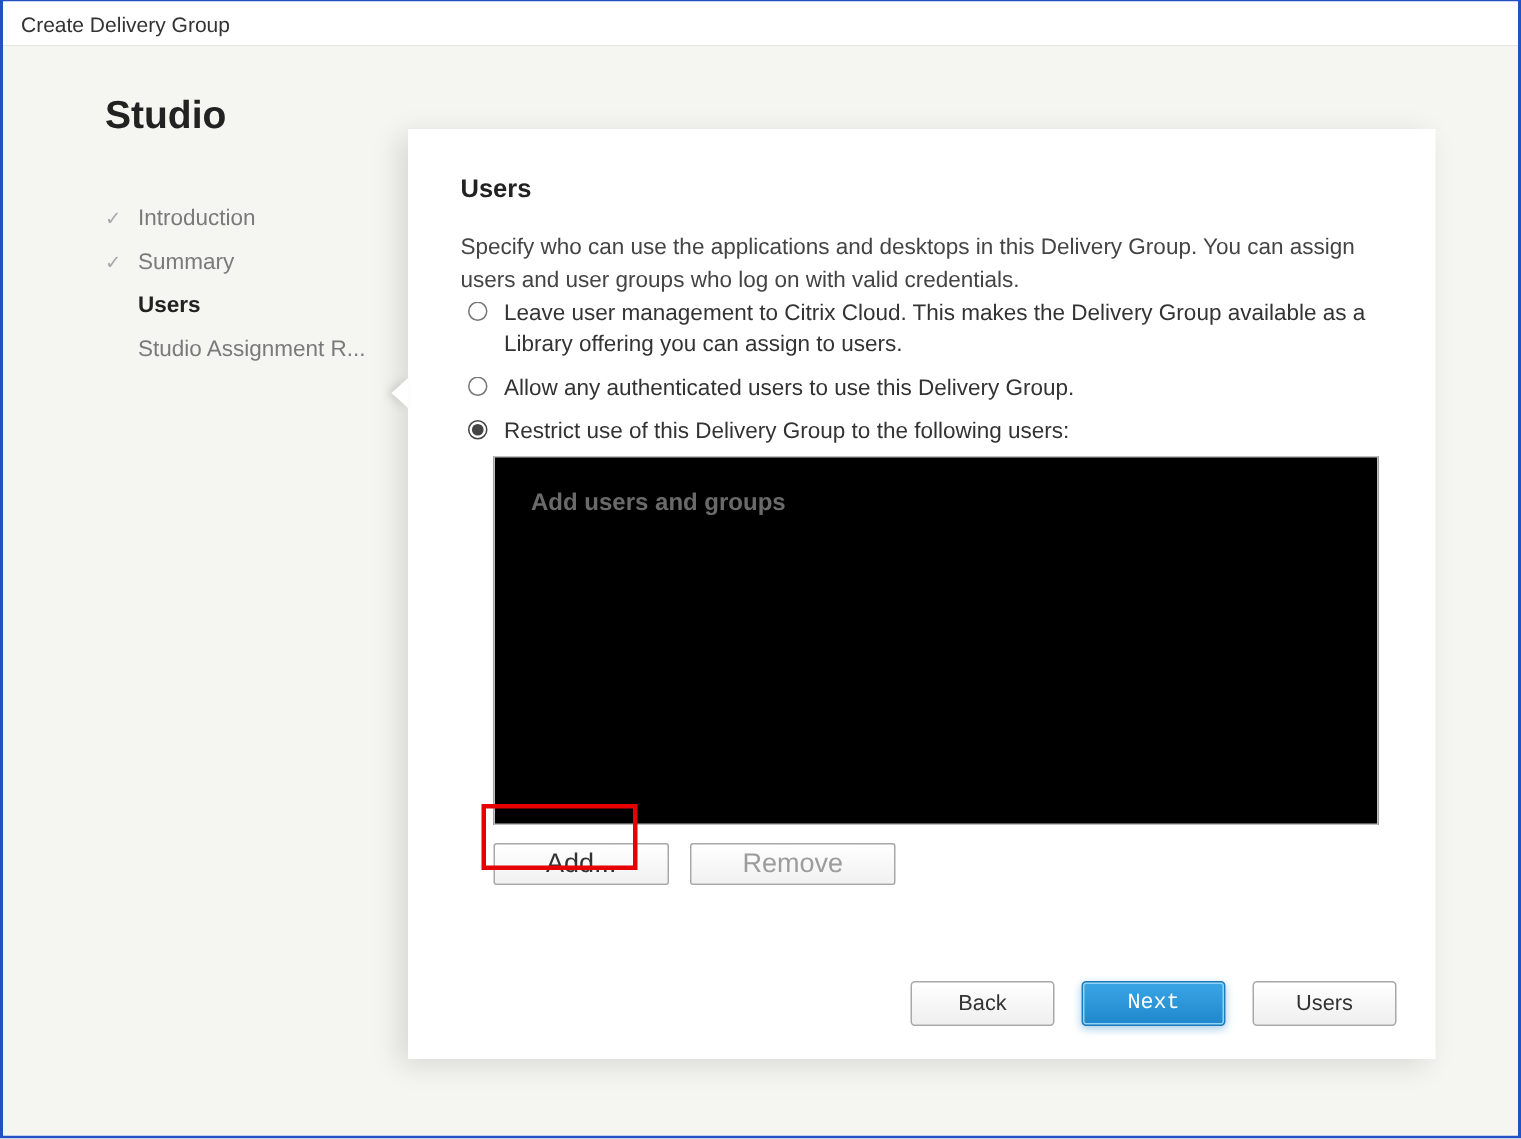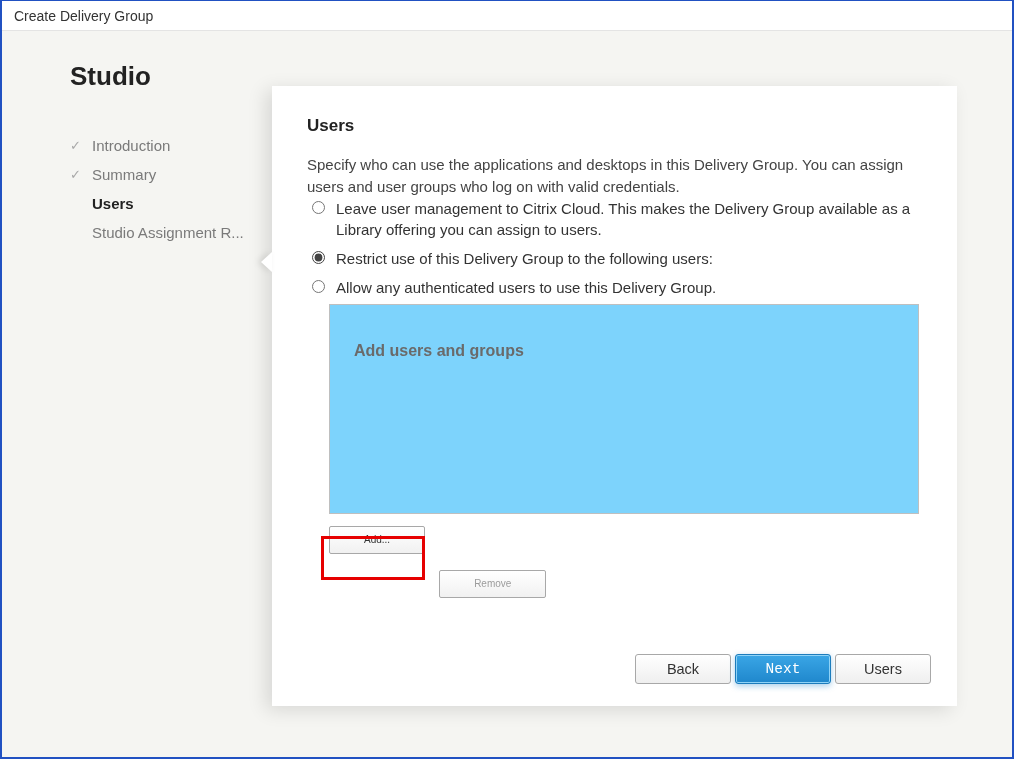--- a/index.html
+++ b/index.html
@@ -133,68 +133,67 @@
   }
   .radio-label {
     font-size: 15px;
     color: #333333;
     line-height: 1.4;
   }
 
   .users-box {
     margin: 6px 0 0 22px;
     border: 1px solid #bfbfbf;
-    background: #7dd3fc;
-    height: 210px;
+    background: #000000;
+    height: 246px;
     width: 590px;
-    padding: 37px 24px;
+    padding: 22px 24px;
     box-sizing: border-box;
   }
   .users-placeholder {
     font-weight: 700;
     font-size: 16px;
     color: #6a6a6a;
   }
 
   .box-buttons {
     margin: 12px 0 0 22px;
     display: flex;
     gap: 14px;
   }
   .btn {
     height: 28px;
     min-width: 88px;
     padding: 0 34px;
     border: 1px solid #a8a8a8;
     background: linear-gradient(#ffffff, #f1f1f1);
     border-radius: 2px;
-    font-size: 10px;
+    font-size: 18px;
     color: #333333;
     cursor: pointer;
     display: inline-flex;
     align-items: center;
     justify-content: center;
   }
   .btn:disabled {
     color: #9c9c9c;
     cursor: default;
-    margin-top: 44px;
   }
   .add-highlight {
     position: absolute;
     border: 3px solid #e60000;
     pointer-events: none;
   }
 
   .footer-buttons {
     position: absolute;
     bottom: 22px;
     right: 26px;
     display: flex;
-    gap: 4px;
+    gap: 18px;
   }
   .fbtn {
     height: 30px;
     width: 96px;
     border: 1px solid #a8a8a8;
     background: linear-gradient(#ffffff, #efefef);
     border-radius: 3px;
     font-size: 14.5px;
     color: #333333;
     cursor: pointer;
@@ -243,26 +242,26 @@
 
         <div class="page-heading">Users</div>
         <div class="page-desc">Specify who can use the applications and desktops in this Delivery Group. You can assign users and user groups who log on with valid credentials.</div>
 
         <div class="radio-group">
           <label class="radio-row">
             <input type="radio" name="usermode" style="">
             <span class="radio-label">Leave user management to Citrix Cloud. This makes the Delivery Group available as a Library offering you can assign to users.</span>
           </label>
           <label class="radio-row">
+            <input type="radio" name="usermode" style="">
+            <span class="radio-label">Allow any authenticated users to use this Delivery Group.</span>
+          </label>
+          <label class="radio-row">
             <input type="radio" name="usermode" checked="" style="">
             <span class="radio-label">Restrict use of this Delivery Group to the following users:</span>
-          </label>
-          <label class="radio-row">
-            <input type="radio" name="usermode" style="">
-            <span class="radio-label">Allow any authenticated users to use this Delivery Group.</span>
           </label>
         </div>
 
         <div class="users-box">
           <div class="users-placeholder">Add users and groups</div>
         </div>
 
         <div class="box-buttons">
           <button id="add-btn" class="btn">Add...</button>
           <button class="btn" disabled="">Remove</button>

